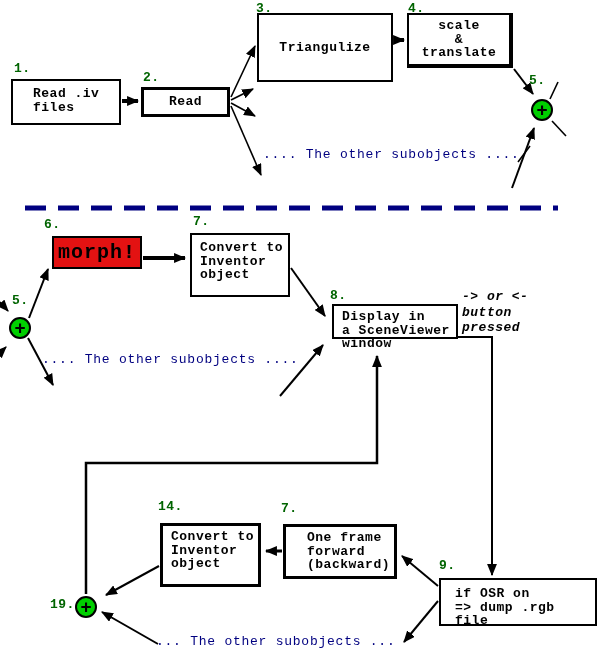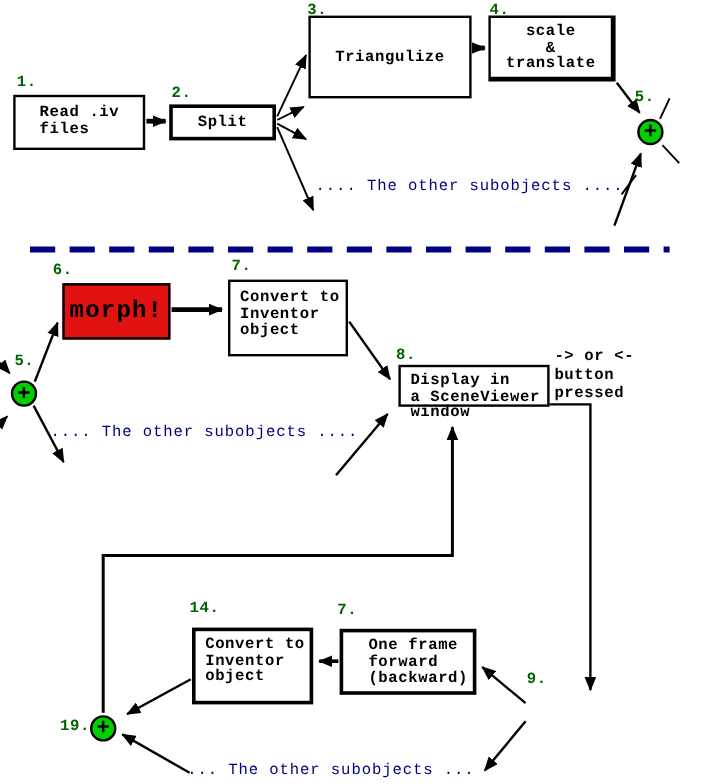--- a/index.html
+++ b/index.html
@@ -12,21 +12,21 @@
   .cbox{display:flex;align-items:center;justify-content:center;text-align:center;}
   .b-thick{border-width:3px;}
   .b-scale{border-right-width:4px;border-bottom-width:4px;}
   .b-morph{background:#e31212;font-size:20px;letter-spacing:1px;}
   .num{position:absolute;color:#006400;font-weight:bold;font-size:13px;letter-spacing:.5px;}
   .circle{position:absolute;width:22px;height:22px;border-radius:50%;background:#00cf00;
           border:2px solid #000;box-sizing:border-box;display:flex;align-items:center;justify-content:center;}
   .plus{color:#000;font-family:"Liberation Sans",sans-serif;font-weight:900;font-size:19px;line-height:16px;margin-top:-1px;}
   .navy-note{position:absolute;color:#000080;font-weight:normal;font-size:13px;letter-spacing:.75px;white-space:pre;}
   .black-note{position:absolute;color:#000;font-weight:bold;font-size:13px;line-height:15.5px;
-              letter-spacing:.5px;white-space:pre-line;}
+              letter-spacing:.5px;white-space:pre-line;font-style:italic;}
 </style>
 </head>
 <body>
 
 <div class="stage">
 
   <svg class="wires" width="600" height="653">
     <defs>
       <marker id="ah" markerUnits="userSpaceOnUse" markerWidth="12" markerHeight="10" viewBox="0 0 11 9" refX="10" refY="4.5" orient="auto">
         <path d="M0,0 L11,4.5 L0,9 Z" fill="#000"></path>
@@ -77,49 +77,53 @@
   <div class="num" style="left:281px;top:501px">7.</div>
   <div class="num" style="left:158px;top:499px">14.</div>
   <div class="num" style="left:50px;top:597px">19.</div>
 
   <div class="box" style="left:11px;top:79px;width:110px;height:46px;padding:6px 16px 0 20px">
     <span class="node-text">Read .iv
 files</span>
     </div>
 
   <div class="box cbox b-thick" style="left:141px;top:87px;width:89px;height:30px">
-    <span class="node-text">Split</span>
+    <span class="node-text">Read</span>
     </div>
 
   <div class="box cbox" style="left:257px;top:13px;width:136px;height:69px">
     <span class="node-text">Triangulize</span>
     </div>
 
   <div class="box cbox b-scale" style="left:407px;top:13px;width:106px;height:55px">
     <span class="node-text">scale
 &amp;
 translate</span>
     </div>
 
-  <div class="box cbox b-morph" style="left:52px;top:236px;width:90px;height:47px">
+  <div class="box cbox b-morph" style="left:52px;top:236px;width:90px;height:33px">
     <span class="node-text">morph!</span>
     </div>
 
   <div class="box" style="left:190px;top:233px;width:100px;height:64px;padding:6px 0 0 8px">
     <span class="node-text">Convert to
 Inventor
 object</span>
     </div>
 
   <div class="box" style="left:332px;top:304px;width:126px;height:35px;padding:4px 0 0 8px">
     <span class="node-text">Display in
 a SceneViewer
 window</span>
     </div>
 
+  <div class="box" style="left:439px;top:578px;width:158px;height:48px;padding:7px 0 0 14px">
+    <span class="node-text">if OSR on
+=&gt; dump .rgb file</span>
+    </div>
 
   <div class="box b-thick" style="left:283px;top:524px;width:114px;height:55px;padding:4px 0 0 21px">
     <span class="node-text">One frame
 forward
 (backward)</span>
     </div>
 
   <div class="box b-thick" style="left:160px;top:523px;width:101px;height:64px;padding:4px 0 0 8px">
     <span class="node-text">Convert to
 Inventor

